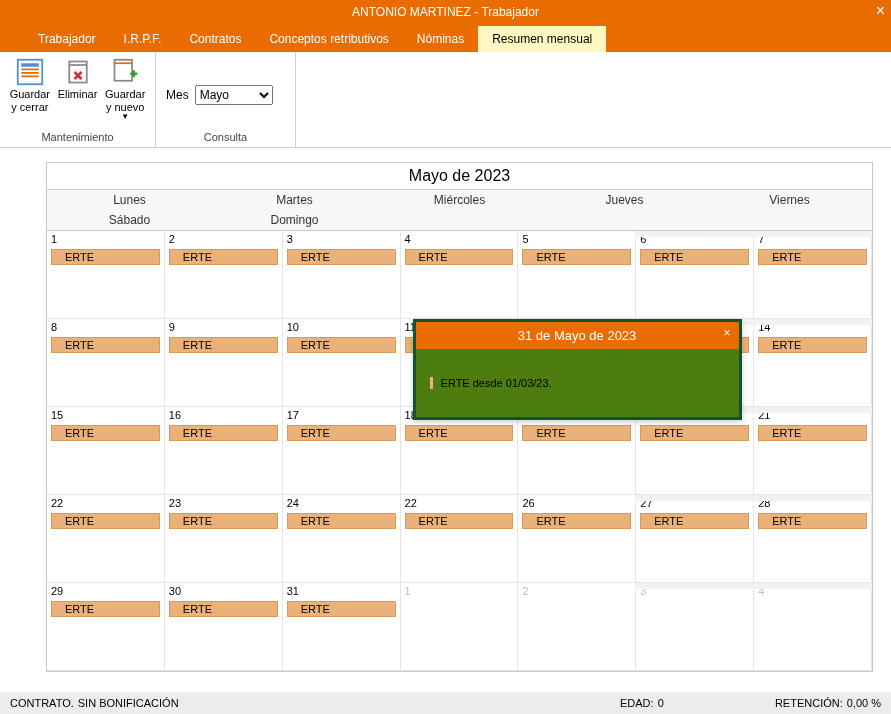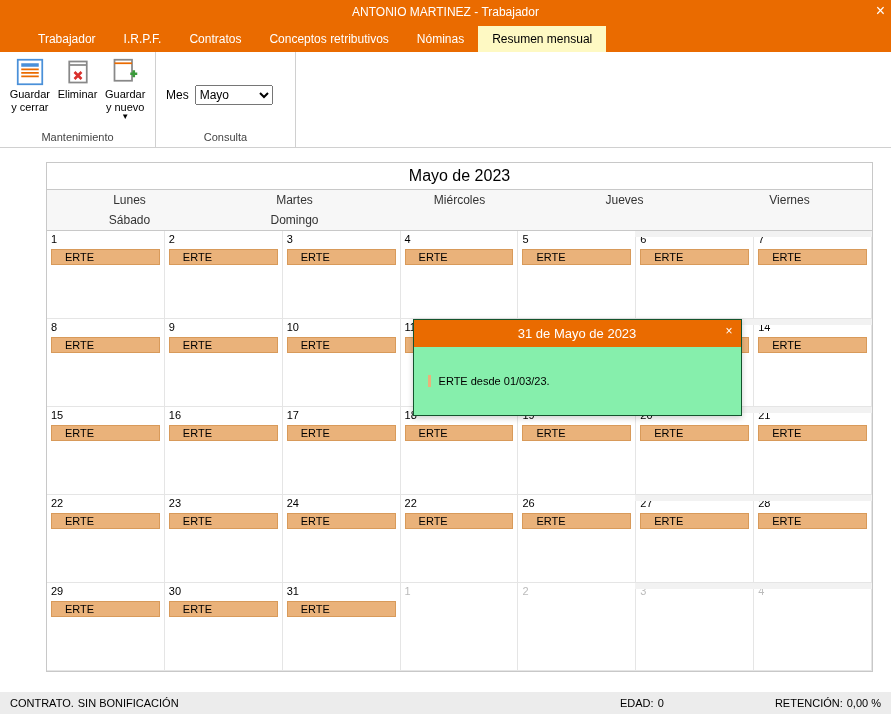--- a/index.html
+++ b/index.html
@@ -33,21 +33,21 @@
   .dayhead { display: grid; grid-template-columns: repeat(5, 1fr); border-bottom: 1px solid #c8c8c8; background: #f7f7f7; }
   .dayhead div { text-align: center; font-size: 12px; padding: 3px 0; color: #333; }
   .grid { position: relative; display: grid; grid-template-columns: repeat(7, 1fr); grid-auto-rows: 88px; }
   .cell { border-right: 1px solid #e5e5e5; border-bottom: 1px solid #e5e5e5; padding: 2px 4px 0 4px; font-size: 11px; position: relative; }
   .cell.out { color: #bbb; }
   .daynum { font-size: 11px; }
   .evt { margin-top: 4px; background: #eab27a; color: #000; font-size: 11px; padding: 1px 13px; border: 1px solid #d89a5a; }
   .weekend-top { position:absolute; top:0; left:-1px; right:-1px; height:6px; background:#f2f2f2; }
 
   
-  .popup { position: absolute; width: 326px; background: #86efac; border: 1px solid #14532d; box-shadow: 0 2px 6px rgba(0,0,0,0.2); }
+  .popup { position: absolute; width: 326px; background: #4d7c0f; border: 3px solid #14532d; box-shadow: 0 2px 6px rgba(0,0,0,0.2); }
   .popup-head { background: #ea6b00; color: #fff; text-align: center; padding: 6px 4px; font-size: 13px; position: relative; }
   .popup-head .pclose { position: absolute; right: 8px; top: 4px; font-size: 12px; cursor: pointer; }
   .popup-body { padding: 28px 10px 28px 14px; font-size: 11px; }
   .popup-body .bar { border-left: 3px solid #eab27a; padding-left: 8px; }
 
   
   .footer { position: absolute; bottom: 0; left: 0; right: 0; height: 22px; background: #ececec; display: flex; align-items: center; font-size: 11px; padding: 0 10px; justify-content: space-between; color: #000; }
   .footer .seg { display:flex; gap:4px; }
 </style>
 </head>

